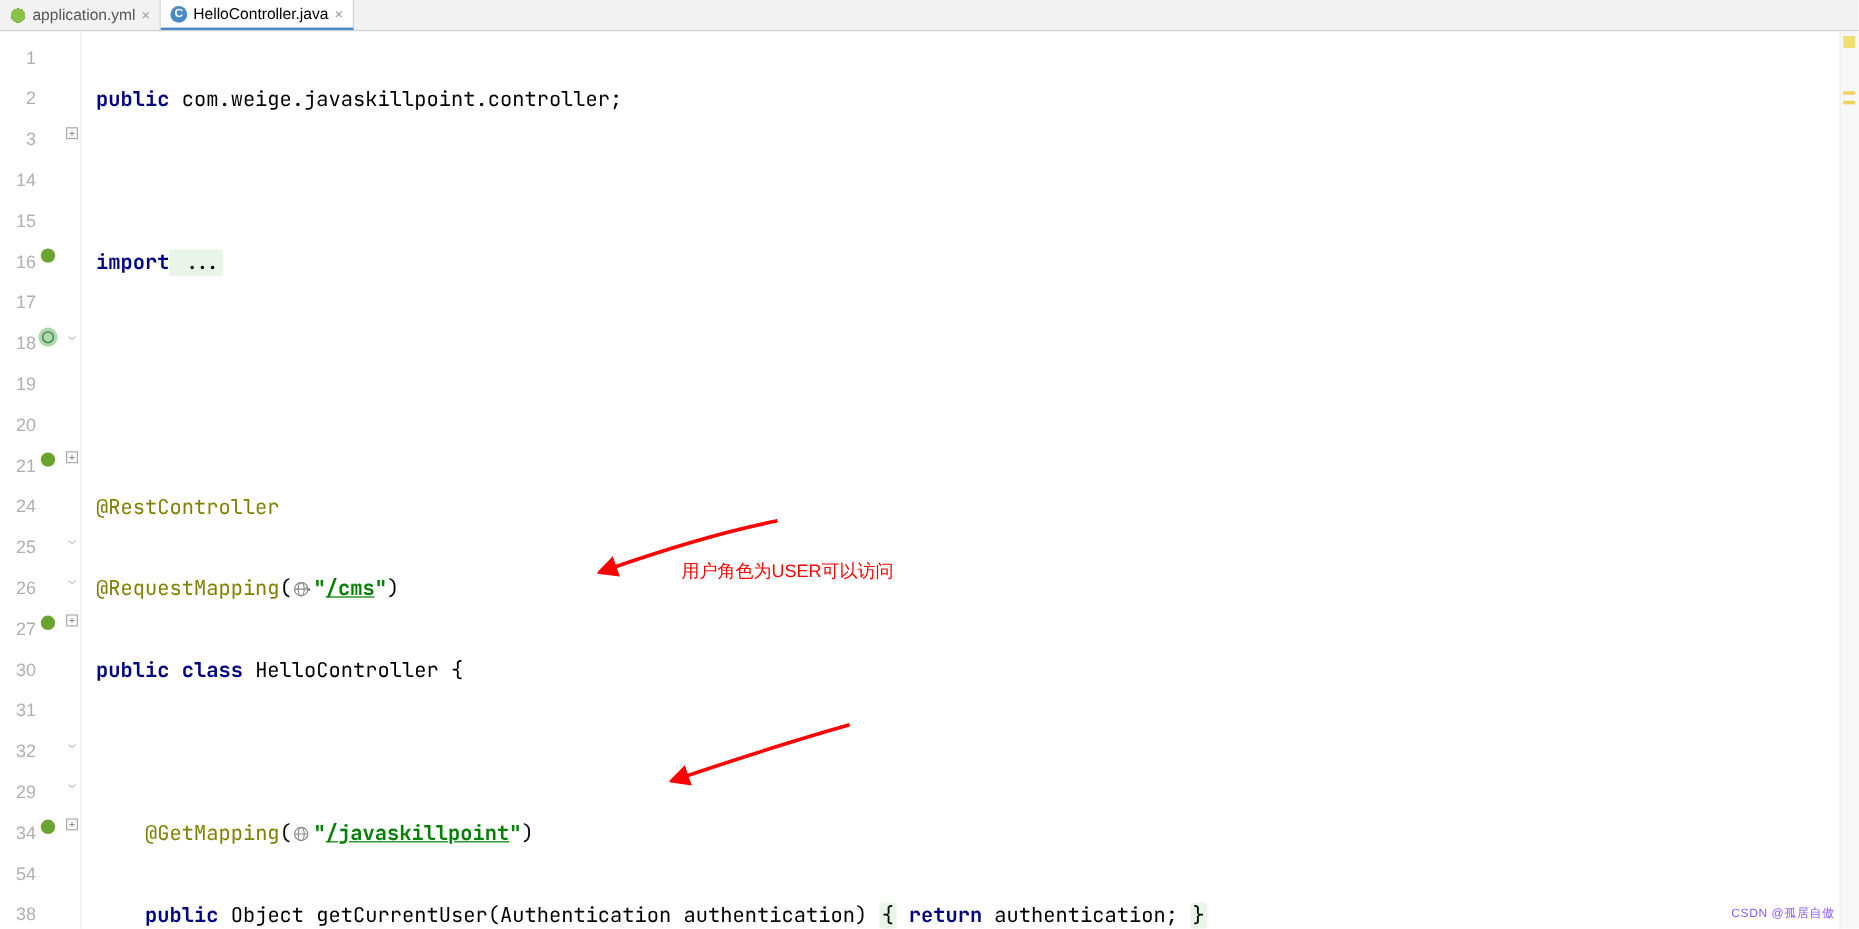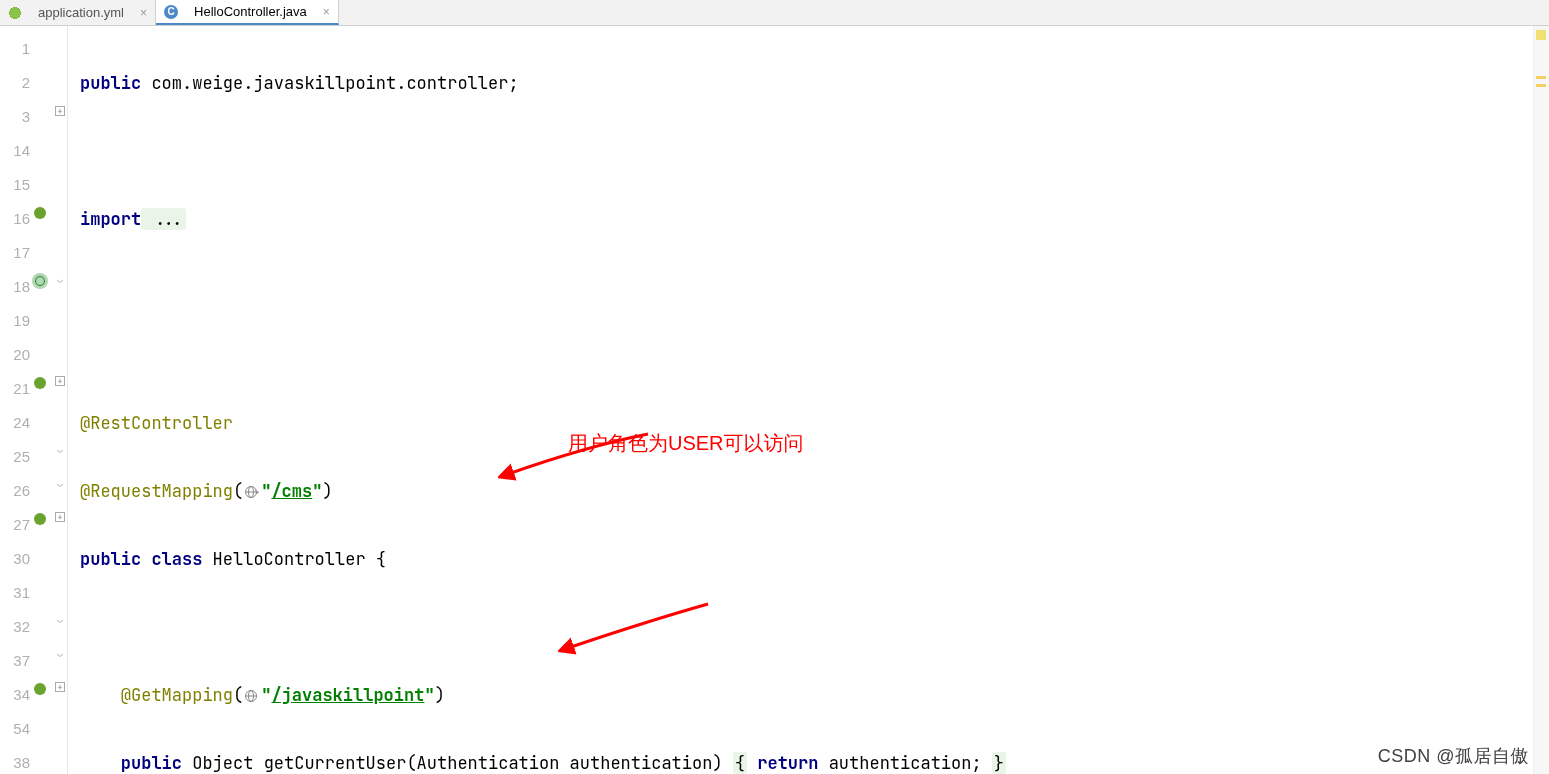--- a/index.html
+++ b/index.html
@@ -17,21 +17,21 @@
     display: flex;
     height: 26px;
     border-bottom: 1px solid #d0d0d0;
     background: #f2f2f2;
     align-items: stretch;
   }
   .tab {
     display: flex;
     align-items: center;
     padding: 0 8px;
-    gap: 16px;
+    gap: 5px;
     background: #f2f2f2;
     border-right: 1px solid #d0d0d0;
     font-family: -apple-system, "Segoe UI", sans-serif;
     font-size: 13px;
     color: #555;
     cursor: pointer;
   }
   .tab.active {
     background: #ffffff;
     color: #000;
@@ -122,35 +122,36 @@
   .globe {
     display:inline-flex;width:18px;height:18px;vertical-align:middle;
     align-items:center;justify-content:center;
   }
   .globe svg{width:16px;height:16px;}
 
   .annotation {
     position: absolute;
     color: #ff0000;
     font-family: "Microsoft YaHei", sans-serif;
-    font-size: 20px;
+    font-size: 15px;
     pointer-events: none;
+    margin-top: 34px;
   }
   .arrow-svg { position:absolute; pointer-events:none; }
 
   .scrollbar-track {
     position:absolute; right:0; top:26px; bottom:0; width:16px;
     background:#f7f7f7; border-left:1px solid #eee;
   }
   .scrollbar-track .err { position:absolute; right:3px; width:10px; height:3px; background:#f0d060; }
   .scrollbar-track .ok  { position:absolute; top:4px; right:3px; width:10px; height:10px; background:#f0e070; }
   .watermark {
     position:absolute; right:20px; bottom:6px;
-    font-family:"Microsoft YaHei",sans-serif; font-size:18px;
-    color:#404040; letter-spacing:0.5px;margin-left:13px;
+    font-family:"Microsoft YaHei",sans-serif; font-size:10px;
+    color:#8b5cf6; letter-spacing:0.5px;margin-left:13px;
   }
 </style>
 </head>
 <body>
 
 <div class="tabs">
   <div class="tab">
     <span class="spring-icon"></span>
     <span>application.yml</span>
     <span class="close">×</span>
@@ -176,21 +177,21 @@
     <div>19</div>
     <div>20</div>
     <div>21</div>
     <div>24</div>
     <div>25</div>
     <div>26</div>
     <div>27</div>
     <div>30</div>
     <div>31</div>
     <div>32</div>
-    <div>37</div>
+    <div>29</div>
     <div>34</div>
     <div>54</div>
     <div>38</div>
   </div>
 
   <div class="gutter-icons">
     <span class="gicon bean-icon" style="top:179px"></span>
     <span class="gicon" style="top:247px">
         <span class="web-badge"></span>
       </span>

